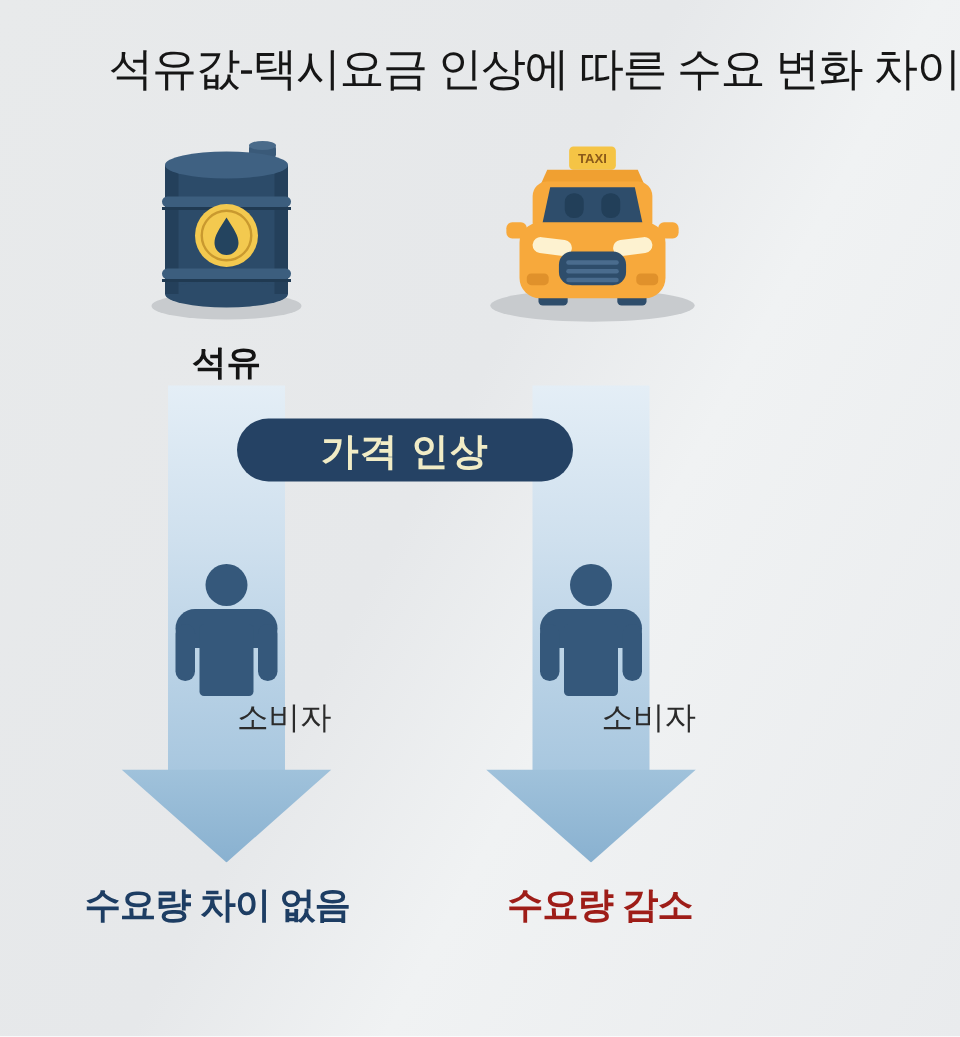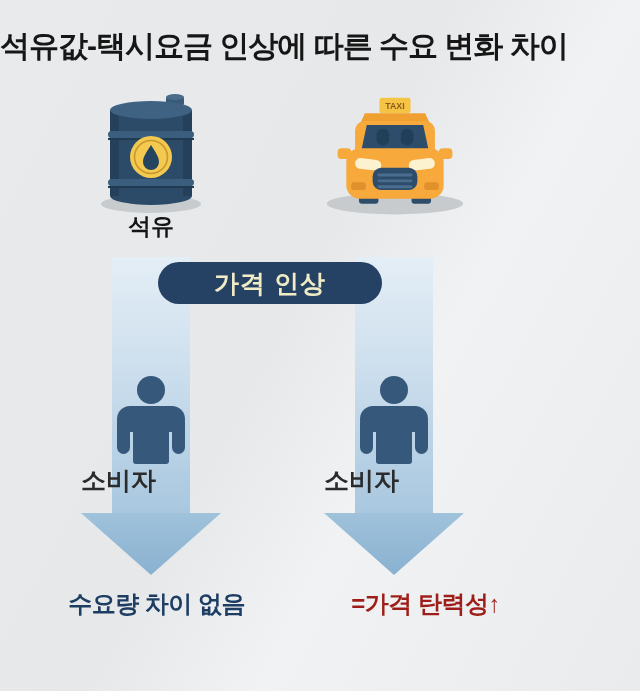--- a/index.html
+++ b/index.html
@@ -5,54 +5,54 @@
   html,body{margin:0;padding:0;}
   .canvas{
     position:relative;
     width:640px;height:691px;
     overflow:hidden;
     background:linear-gradient(118deg,#e8eaeb 0%,#e6e8ea 45%,#f0f2f3 62%,#e9ebed 100%);
     font-family:"Liberation Sans","DejaVu Sans",sans-serif;
   }
   .title{
     position:absolute;left:0;right:0;top:26px;
-    text-align:left;
-    font-size:30px;font-weight:700;color:#161616;
+    text-align:right;
+    font-size:30px;font-weight:400;color:#161616;
     letter-spacing:-1px;
   }
   .icon-wrap{position:absolute;z-index:1;text-decoration:underline;}
   .icon-barrel{left:96px;top:94px;width:110px;height:120px;}
   .icon-taxi{left:322px;top:96px;width:146px;height:122px;}
   .item-label{
     position:absolute;text-align:center;
     font-size:23px;font-weight:800;color:#141414;z-index:1;
   }
-  .label-oil{left:96px;width:110px;top:211px;}
+  .label-oil{left:96px;width:110px;top:226px;}
   .label-taxi{left:322px;width:146px;top:226px;}
   .arrow{position:absolute;width:140px;height:318px;top:257px;z-index:1;}
   .arrow-left{left:81px;}
   .arrow-right{left:324px;}
   .arrow .shaft{
     position:absolute;left:31px;top:0;width:78px;height:257px;
     background:linear-gradient(180deg,#e4eef6 0%,#cfe0ee 40%,#a8c7df 100%);
   }
   .arrow .head{position:absolute;left:0;top:256px;width:140px;height:62px;}
   .arrow .person{position:absolute;left:32px;top:119px;width:76px;height:88px;}
   .consumer-label{
     position:absolute;left:0;width:140px;top:207px;
-    text-align:left;font-size:25px;font-weight:700;color:#2b2b2b;
+    text-align:right;font-size:21px;font-weight:400;color:#2b2b2b;
   }
   .banner{
-    position:absolute;left:158px;top:262px;width:224px;height:42px;
+    position:absolute;left:158px;top:279px;width:224px;height:42px;
     border-radius:21px;z-index:2;
     display:flex;align-items:center;justify-content:center;
     font-size:25px;font-weight:800;letter-spacing:1px;
   }
   .result{
-    position:absolute;top:587px;width:200px;text-align:right;
+    position:absolute;top:587px;width:200px;text-align:center;
     font-size:24px;font-weight:800;line-height:33px;letter-spacing:-0.5px;z-index:1;
   }
   .result-left{left:45px;}
   .result-right{left:300px;}
 </style>
 </head>
 <body>
 
 <div class="canvas">
 
@@ -147,16 +147,16 @@
     </svg>
     <div class="consumer-label">소비자</div>
   </div>
 
   <div class="banner" style="background-color: rgb(37, 66, 100); color: rgb(241, 236, 198);">가격 인상</div>
 
   <div class="result result-left" style="color: rgb(29, 61, 99);">
     <div>수요량 차이 없음</div>
   </div>
   <div class="result result-right" style="color: rgb(158, 29, 24);">
-    <div>=가격 탄력성↑</div>
+    <div>수요량 감소</div>
   </div>
 
 </div>
 
 </body></html>

